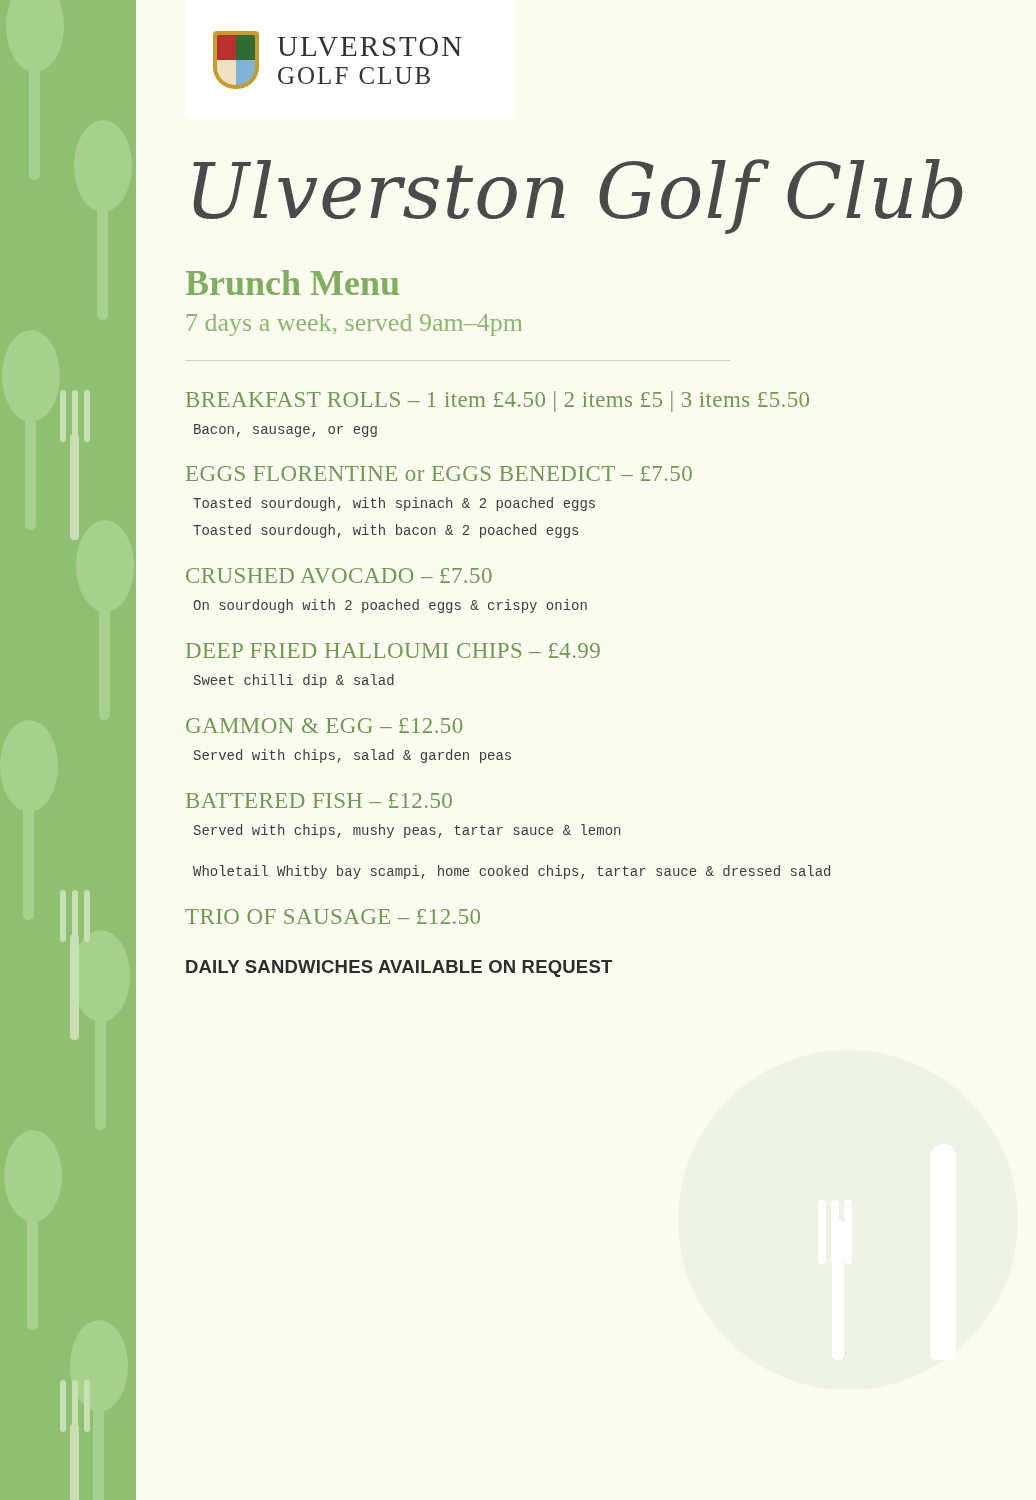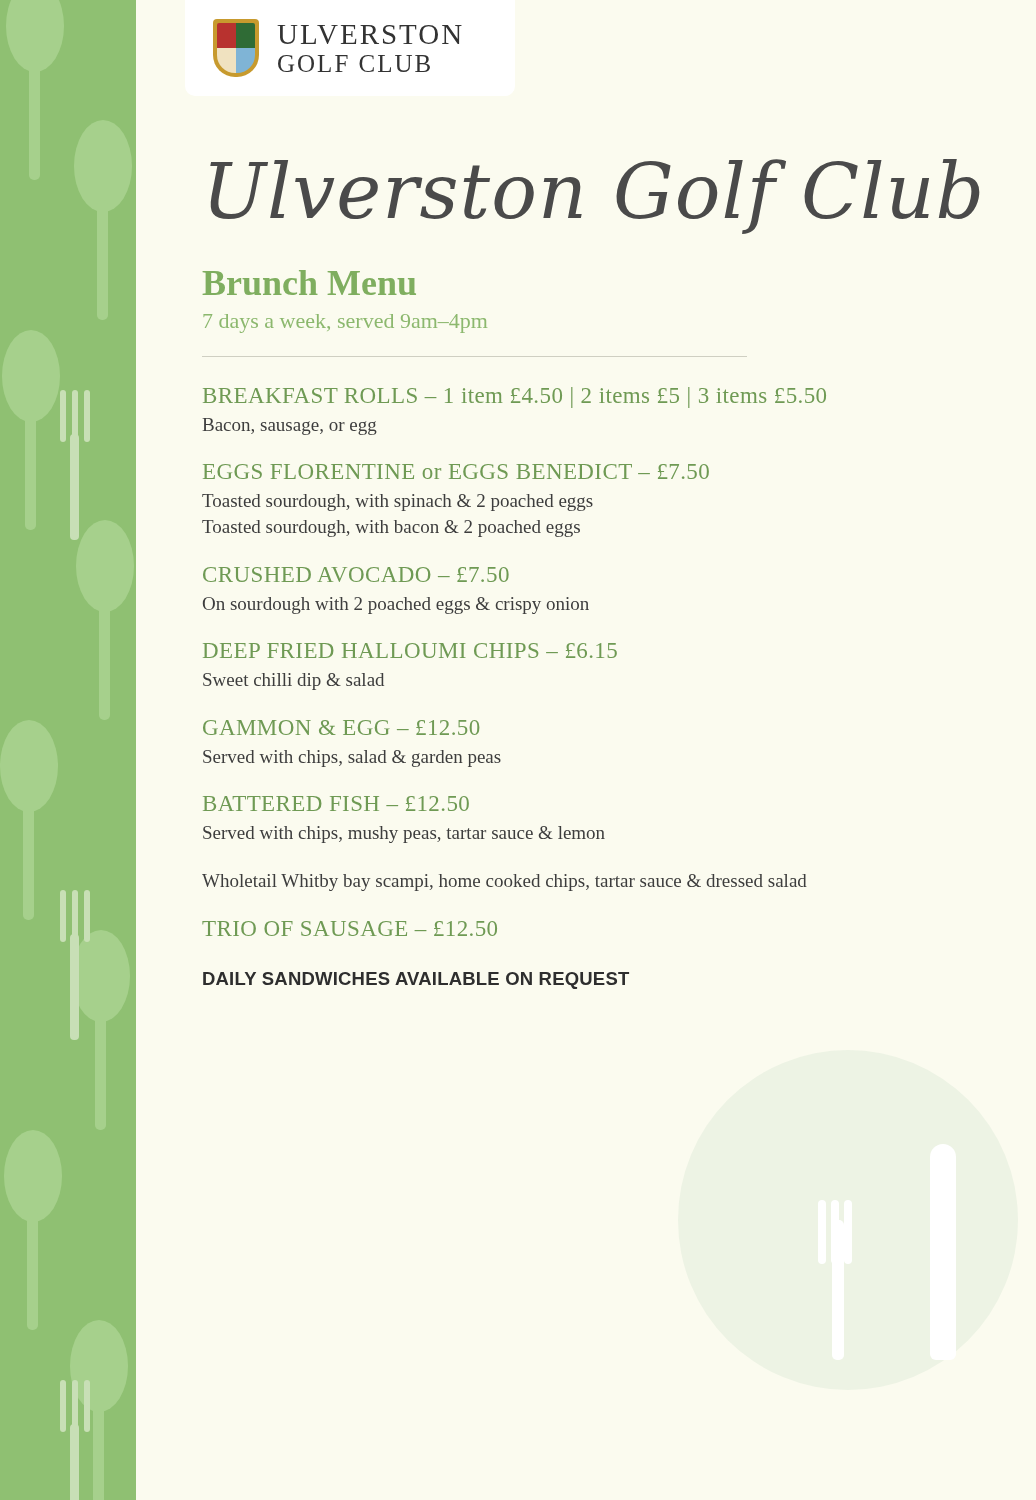--- a/index.html
+++ b/index.html
@@ -107,21 +107,21 @@
     background: #ffffff;
     border-radius: 13px 13px 6px 6px;
   }
 
   
   .logo-card {
     position: absolute;
     left: 185px;
     top: 0;
     width: 330px;
-    height: 96px;
+    height: 120px;
     background: #ffffff;
     border-radius: 0 0 10px 10px;
     display: flex;
     align-items: center;
     padding-left: 28px;
     box-sizing: border-box;
   }
   .crest {
     width: 46px;
     height: 58px;
@@ -153,21 +153,21 @@
     color: #333333;
     line-height: 1.12;
     letter-spacing: 2px;
   }
   .logo-text .l1 { font-size: 29px; }
   .logo-text .l2 { font-size: 25px; }
 
   
   .content {
     position: absolute;
-    left: 202px;
+    left: 185px;
     top: 150px;
     width: 800px;
   }
   .script-title {
     font-family: "DejaVu Serif", serif;
     font-style: italic;
     font-weight: 400;
     font-size: 76px;
     color: #4a4a4a;
     letter-spacing: 1px;
@@ -176,45 +176,45 @@
   }
   .brunch-title {
     font-family: "Liberation Serif", serif;
     font-weight: bold;
     font-size: 36px;
     color: #7fae5f;
     margin: 0 0 4px 0;
   }
   .brunch-sub {
     font-family: "Liberation Serif", serif;
-    font-size: 22px;
+    font-size: 26px;
     color: #8cb86e;
     margin: 0 0 22px 0;
   }
   .divider {
     width: 545px;
     height: 1px;
     background: #cfcfc2;
     margin: 0 0 26px 0;
   }
 
   .menu-item { margin-bottom: 22px; }
   .item-head {
     font-family: "Liberation Serif", serif;
     font-size: 23px;
     color: #6f9a54;
     letter-spacing: 0.4px;
     margin: 0 0 3px 0;
   }
   .item-desc {
-    font-family: Liberation Serif, serif;
-    font-size: 19px;
+    font-family: Liberation Mono, monospace;
+    font-size: 14px;
     color: #3d3d3d;
     line-height: 1.35;
-    margin: 0;
+    margin: 8px;
     max-width: 710px;
   }
   .item-desc + .item-desc { margin-top: 0; }
 
   .footer-note {
     font-family: "Liberation Sans", sans-serif;
     font-weight: bold;
     font-size: 18.5px;
     color: #2e2e2e;
     letter-spacing: 0.2px;
@@ -320,21 +320,21 @@
     <p class="item-desc">Toasted sourdough, with spinach &amp; 2 poached eggs</p>
     <p class="item-desc">Toasted sourdough, with bacon &amp; 2 poached eggs</p>
   </div>
 
   <div class="menu-item">
     <div class="item-head">CRUSHED AVOCADO – £7.50</div>
     <p class="item-desc">On sourdough with 2 poached eggs &amp; crispy onion</p>
   </div>
 
   <div class="menu-item">
-    <div class="item-head">DEEP FRIED HALLOUMI CHIPS – £6.15</div>
+    <div class="item-head">DEEP FRIED HALLOUMI CHIPS – £4.99</div>
     <p class="item-desc">Sweet chilli dip &amp; salad</p>
   </div>
 
 
   <div class="menu-item">
     <div class="item-head">GAMMON &amp; EGG  – £12.50</div>
     <p class="item-desc">Served with chips, salad &amp; garden peas</p>
   </div>
 
   <div class="menu-item">

